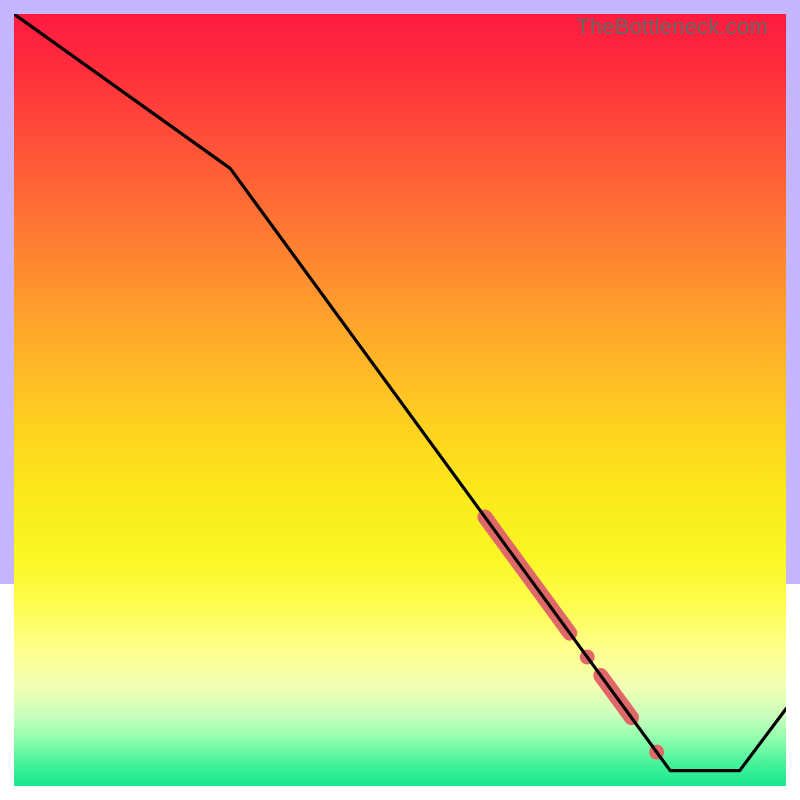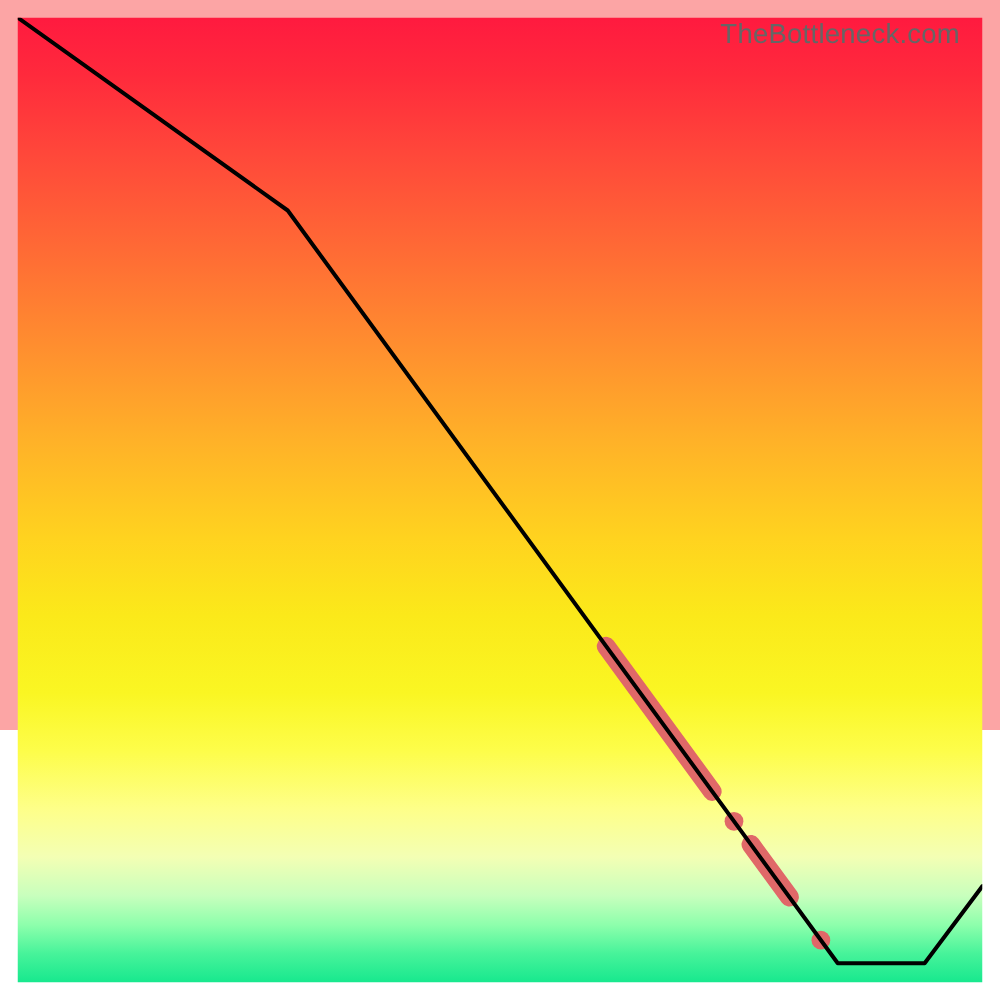--- a/index.html
+++ b/index.html
@@ -7,21 +7,21 @@
     padding: 0;
     width: 800px;
     height: 800px;
     overflow: hidden;
     font-family: Arial, Helvetica, sans-serif;
   }
   .chart-container {
     position: relative;
     width: 800px;
     height: 584px;
-    background: #fca5a5;
+    background: #c4b5fd;
   }
   .plot-area {
     position: absolute;
     left: 14px;
     top: 14px;
     width: 772px;
     height: 772px;
     overflow: hidden;
   }
   .gradient-bg {

